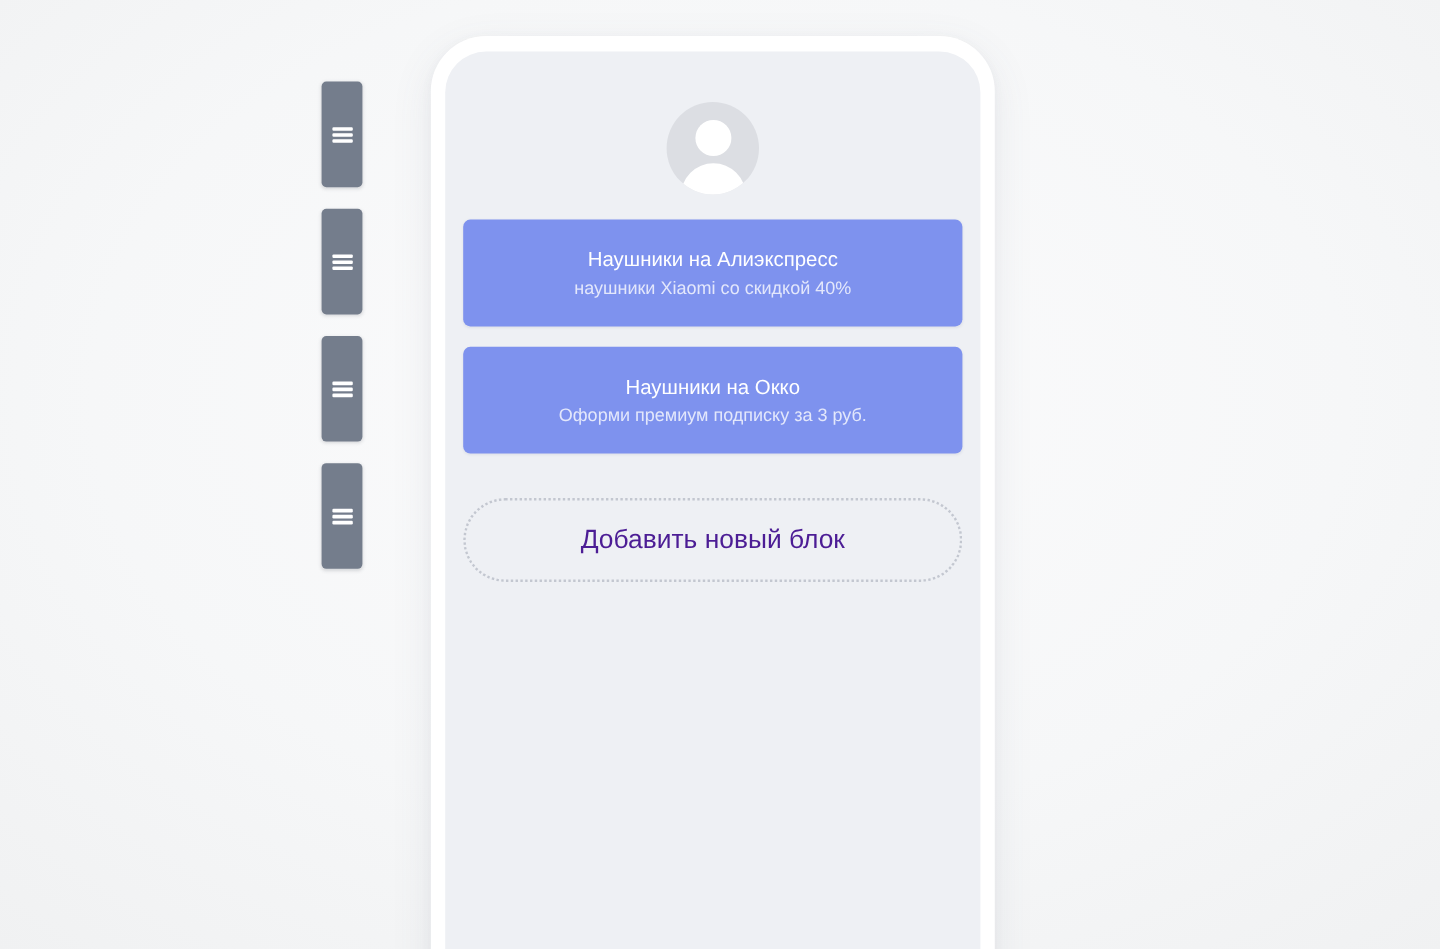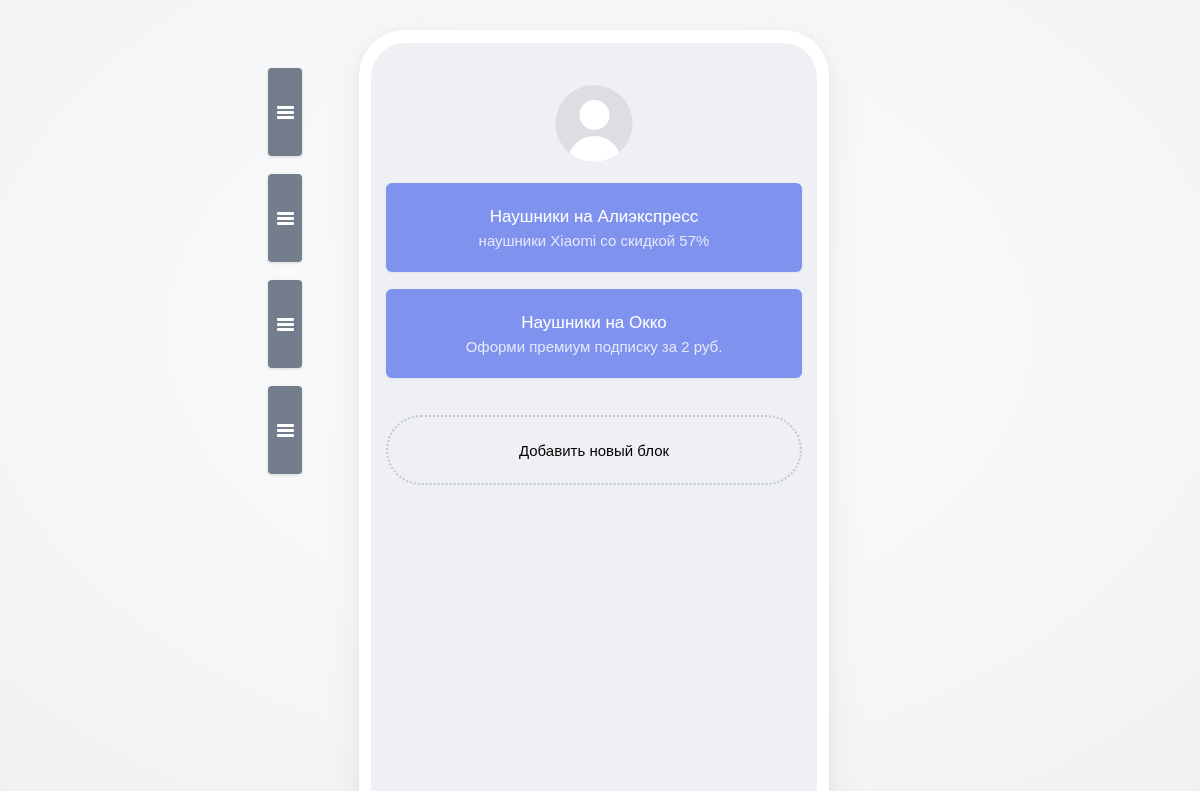--- a/index.html
+++ b/index.html
@@ -166,22 +166,22 @@
     height: 70px;
     border: 2px dotted #c3c7d0;
     border-radius: 36px;
     background: transparent;
     display: flex;
     align-items: center;
     justify-content: center;
     cursor: pointer;
   }
   .add-block-label {
-    font-size: 15px;
-    color: #000000;
+    font-size: 22px;
+    color: #4c1d95;
   }
 </style>
 </head>
 <body>
 
 <div class="page-bg"></div>
 
 <div class="stage">
 
   <div class="handles">
@@ -225,26 +225,26 @@
 
       <div class="avatar">
         <div class="avatar-head"></div>
         <div class="avatar-body"></div>
       </div>
 
       <div class="blocks">
 
         <div class="block-card">
           <div class="block-title">Наушники на Алиэкспресс</div>
-          <div class="block-sub">наушники Xiaomi со скидкой 57%</div>
+          <div class="block-sub">наушники Xiaomi со скидкой 40%</div>
         </div>
 
         <div class="block-card">
           <div class="block-title">Наушники на Окко</div>
-          <div class="block-sub">Оформи премиум подписку за 2 руб.</div>
+          <div class="block-sub">Оформи премиум подписку за 3 руб.</div>
         </div>
 
 
         <div class="add-block">
           <span class="add-block-label">Добавить новый блок</span>
         </div>
 
       </div>
 
     </div>

